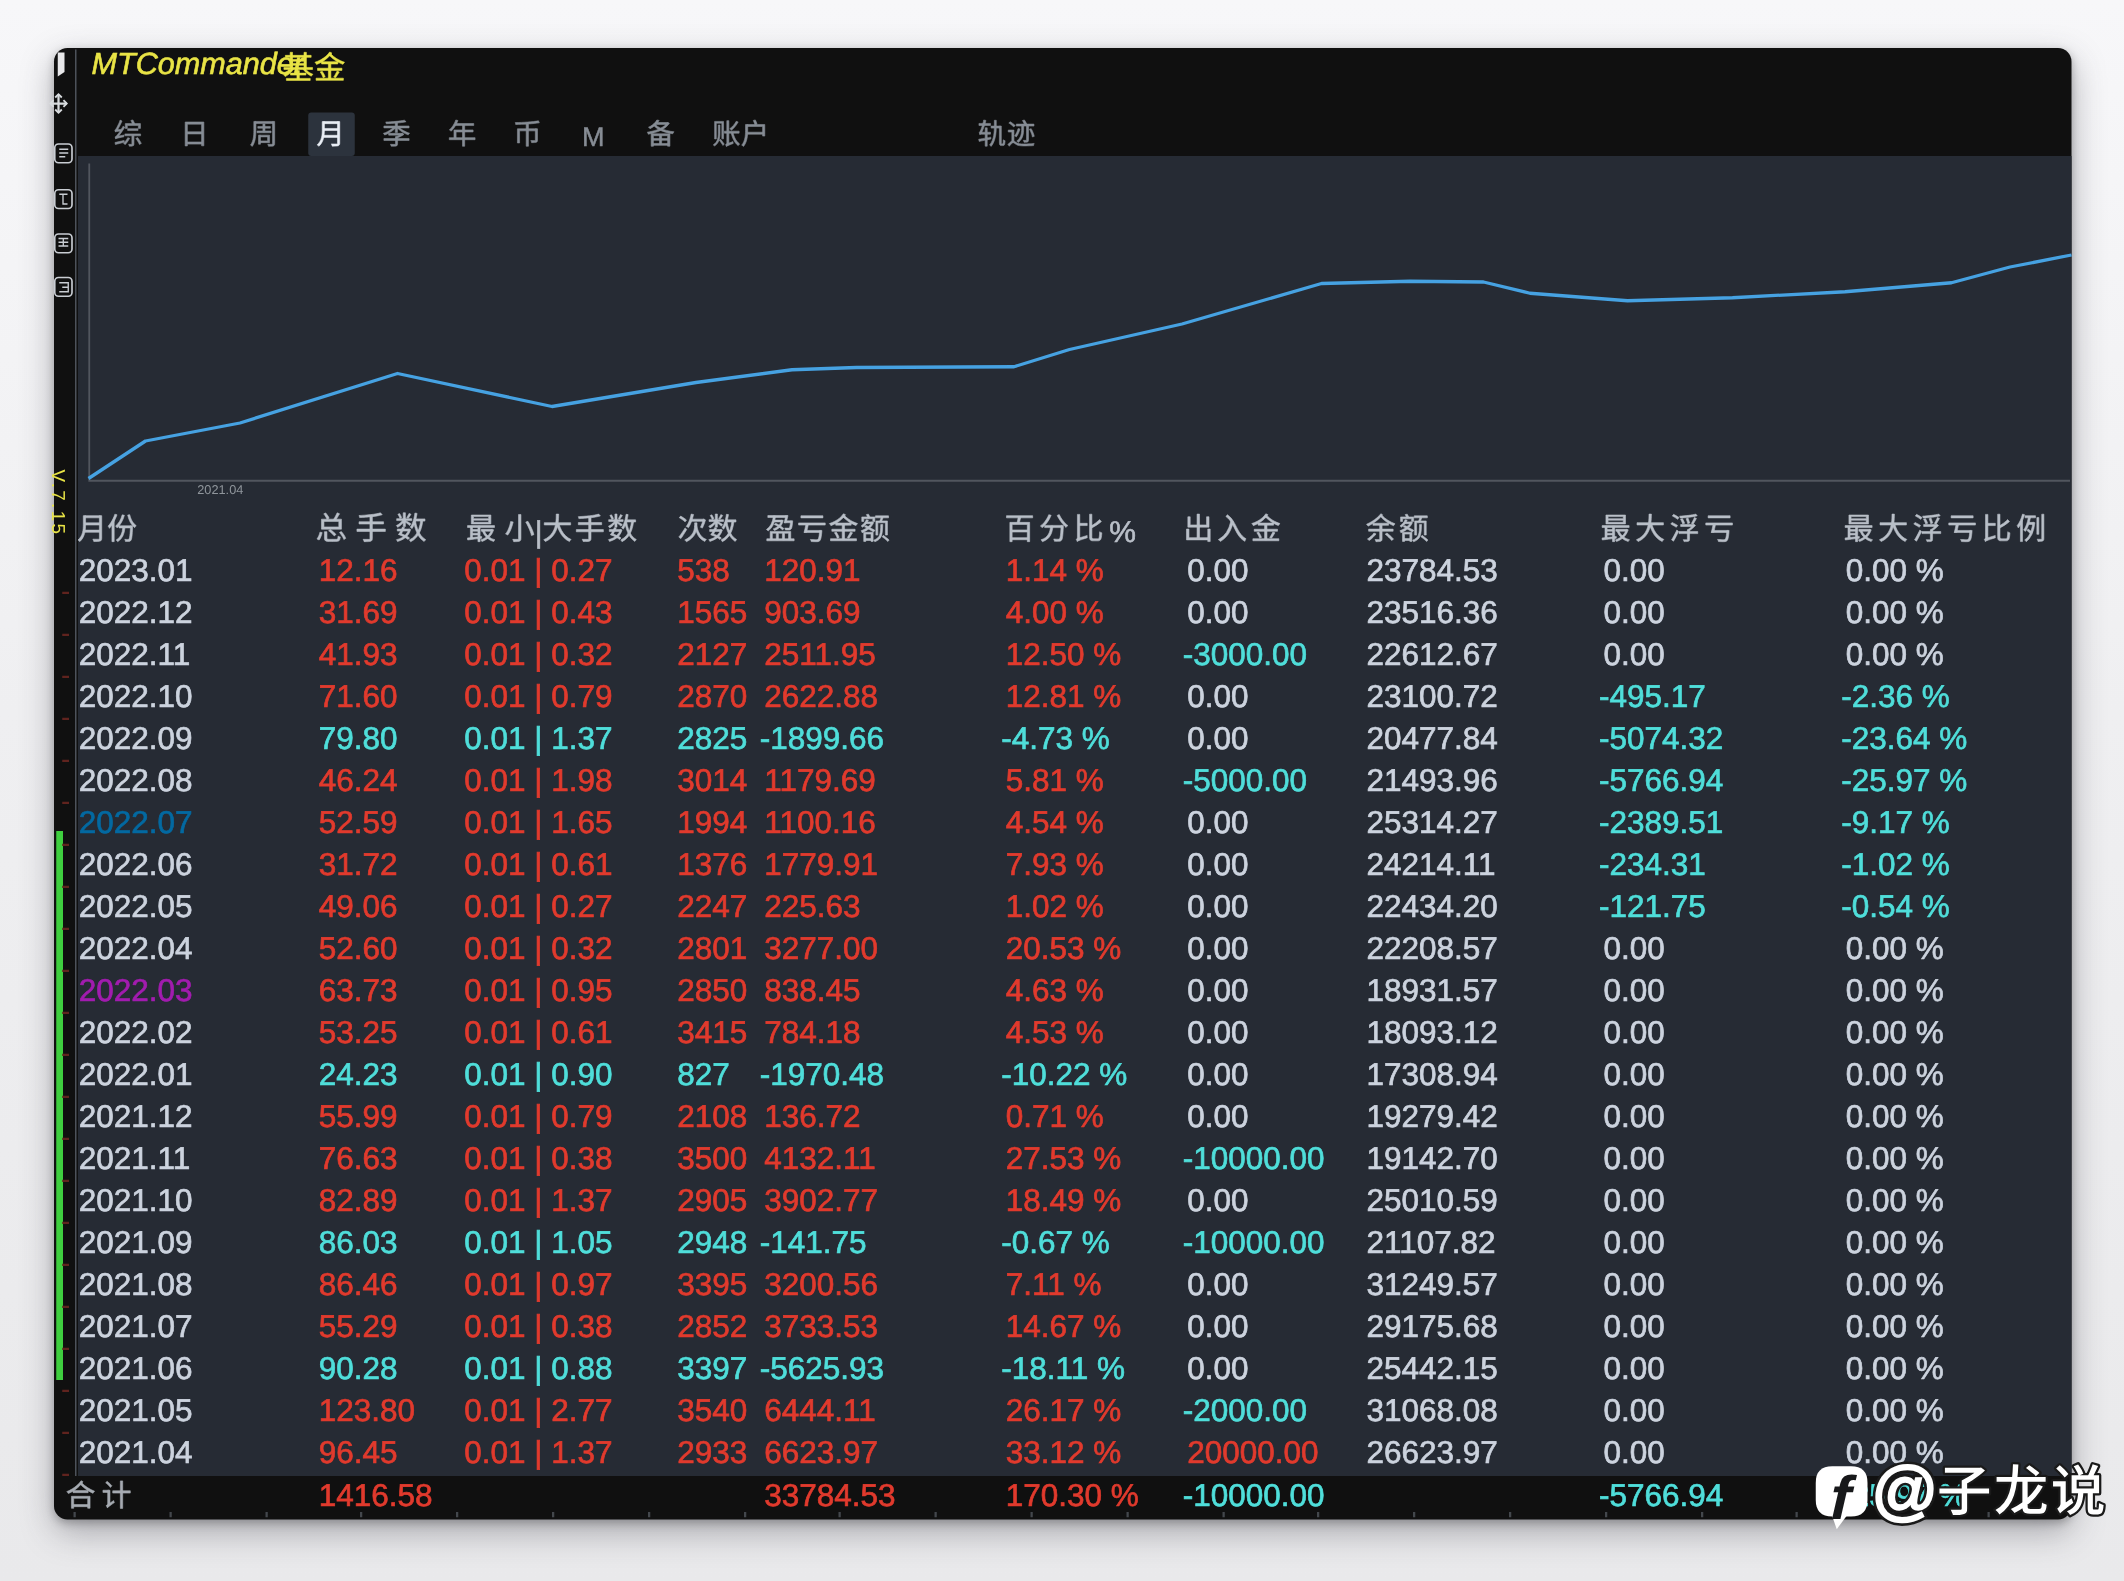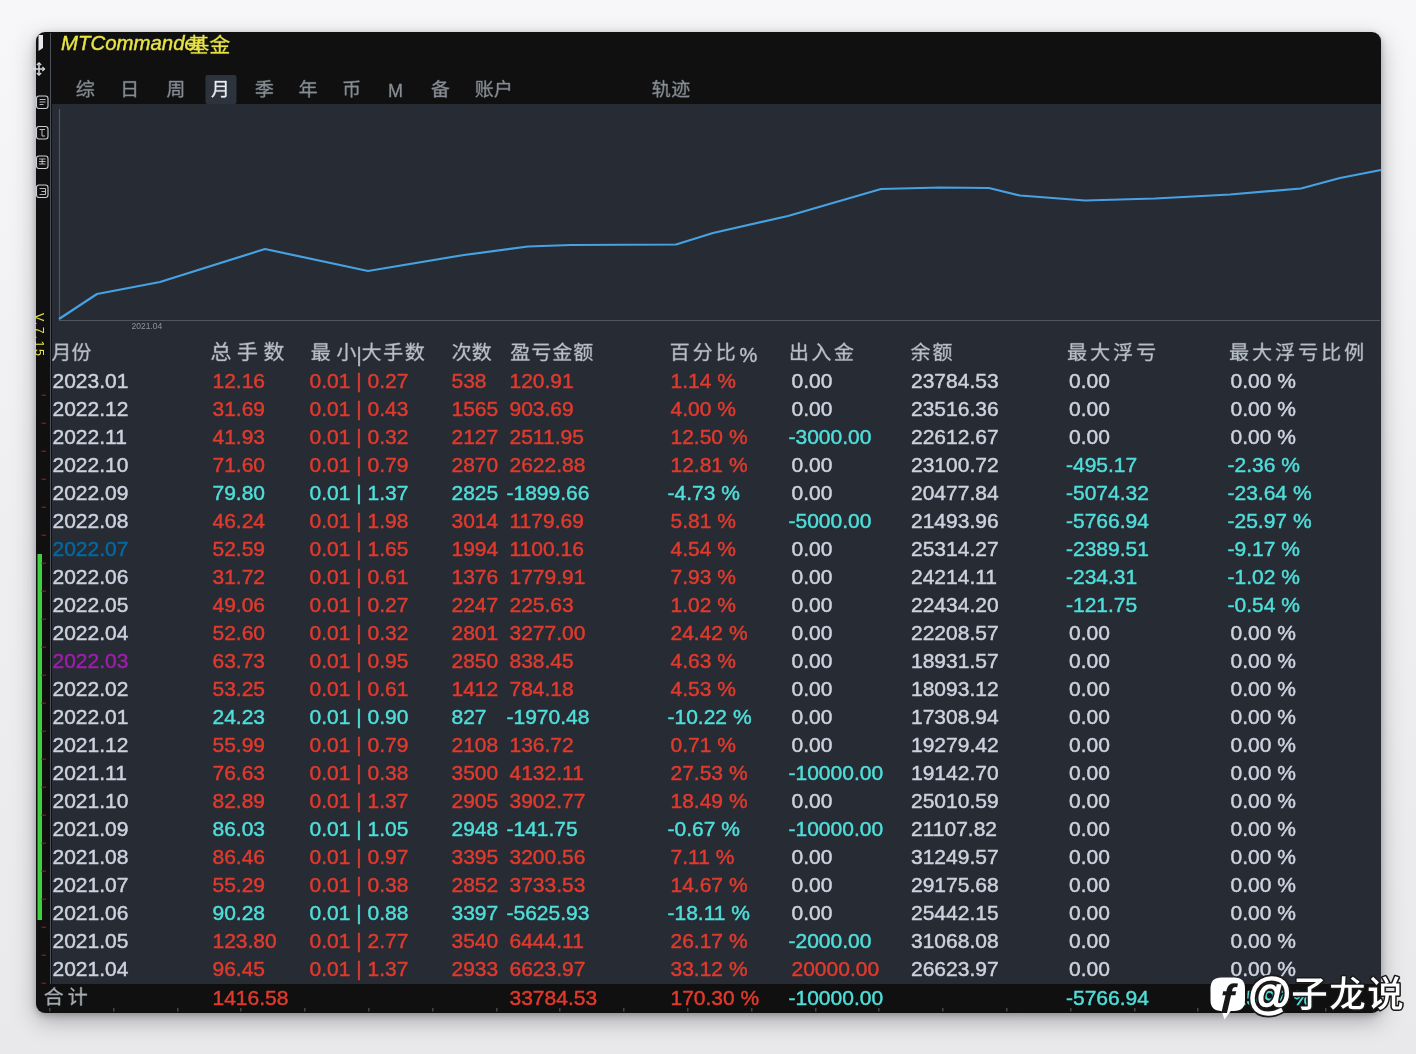--- a/index.html
+++ b/index.html
@@ -111,39 +111,39 @@
 <div class="c" style="left:670.5px;top:591px;height:28px;line-height:28px;color:#e13a2d">1.02 %</div>
 <div class="c" style="left:791.5px;top:591px;height:28px;line-height:28px;color:#ccd3de">0.00</div>
 <div class="c" style="left:911px;top:591px;height:28px;line-height:28px;color:#ccd3de">22434.20</div>
 <div class="c" style="left:1066px;top:591px;height:28px;line-height:28px;color:#4fdeda">-121.75</div>
 <div class="c" style="left:1227.5px;top:591px;height:28px;line-height:28px;color:#4fdeda">-0.54 %</div>
 <div class="c" style="left:52.5px;top:619px;height:28px;line-height:28px;color:#ccd3de">2022.04</div>
 <div class="c" style="left:212.5px;top:619px;height:28px;line-height:28px;color:#e13a2d">52.60</div>
 <div class="c" style="left:309.5px;top:619px;height:28px;line-height:28px;color:#e13a2d">0.01 | 0.32</div>
 <div class="c" style="left:451.5px;top:619px;height:28px;line-height:28px;color:#e13a2d">2801</div>
 <div class="c" style="left:509.5px;top:619px;height:28px;line-height:28px;color:#e13a2d">3277.00</div>
-<div class="c" style="left:670.5px;top:619px;height:28px;line-height:28px;color:#e13a2d">24.42 %</div>
+<div class="c" style="left:670.5px;top:619px;height:28px;line-height:28px;color:#e13a2d">20.53 %</div>
 <div class="c" style="left:791.5px;top:619px;height:28px;line-height:28px;color:#ccd3de">0.00</div>
 <div class="c" style="left:911px;top:619px;height:28px;line-height:28px;color:#ccd3de">22208.57</div>
 <div class="c" style="left:1069px;top:619px;height:28px;line-height:28px;color:#ccd3de">0.00</div>
 <div class="c" style="left:1230.5px;top:619px;height:28px;line-height:28px;color:#ccd3de">0.00 %</div>
 <div class="c" style="left:52.5px;top:647px;height:28px;line-height:28px;color:#a21caf">2022.03</div>
 <div class="c" style="left:212.5px;top:647px;height:28px;line-height:28px;color:#e13a2d">63.73</div>
 <div class="c" style="left:309.5px;top:647px;height:28px;line-height:28px;color:#e13a2d">0.01 | 0.95</div>
 <div class="c" style="left:451.5px;top:647px;height:28px;line-height:28px;color:#e13a2d">2850</div>
 <div class="c" style="left:509.5px;top:647px;height:28px;line-height:28px;color:#e13a2d">838.45</div>
 <div class="c" style="left:670.5px;top:647px;height:28px;line-height:28px;color:#e13a2d">4.63 %</div>
 <div class="c" style="left:791.5px;top:647px;height:28px;line-height:28px;color:#ccd3de">0.00</div>
 <div class="c" style="left:911px;top:647px;height:28px;line-height:28px;color:#ccd3de">18931.57</div>
 <div class="c" style="left:1069px;top:647px;height:28px;line-height:28px;color:#ccd3de">0.00</div>
 <div class="c" style="left:1230.5px;top:647px;height:28px;line-height:28px;color:#ccd3de">0.00 %</div>
 <div class="c" style="left:52.5px;top:675px;height:28px;line-height:28px;color:#ccd3de">2022.02</div>
 <div class="c" style="left:212.5px;top:675px;height:28px;line-height:28px;color:#e13a2d">53.25</div>
 <div class="c" style="left:309.5px;top:675px;height:28px;line-height:28px;color:#e13a2d">0.01 | 0.61</div>
-<div class="c" style="left:451.5px;top:675px;height:28px;line-height:28px;color:#e13a2d">1412</div>
+<div class="c" style="left:451.5px;top:675px;height:28px;line-height:28px;color:#e13a2d">3415</div>
 <div class="c" style="left:509.5px;top:675px;height:28px;line-height:28px;color:#e13a2d">784.18</div>
 <div class="c" style="left:670.5px;top:675px;height:28px;line-height:28px;color:#e13a2d">4.53 %</div>
 <div class="c" style="left:791.5px;top:675px;height:28px;line-height:28px;color:#ccd3de">0.00</div>
 <div class="c" style="left:911px;top:675px;height:28px;line-height:28px;color:#ccd3de">18093.12</div>
 <div class="c" style="left:1069px;top:675px;height:28px;line-height:28px;color:#ccd3de">0.00</div>
 <div class="c" style="left:1230.5px;top:675px;height:28px;line-height:28px;color:#ccd3de">0.00 %</div>
 <div class="c" style="left:52.5px;top:703px;height:28px;line-height:28px;color:#ccd3de">2022.01</div>
 <div class="c" style="left:212.5px;top:703px;height:28px;line-height:28px;color:#4fdeda">24.23</div>
 <div class="c" style="left:309.5px;top:703px;height:28px;line-height:28px;color:#4fdeda">0.01 | 0.90</div>
 <div class="c" style="left:451.5px;top:703px;height:28px;line-height:28px;color:#4fdeda">827</div>

